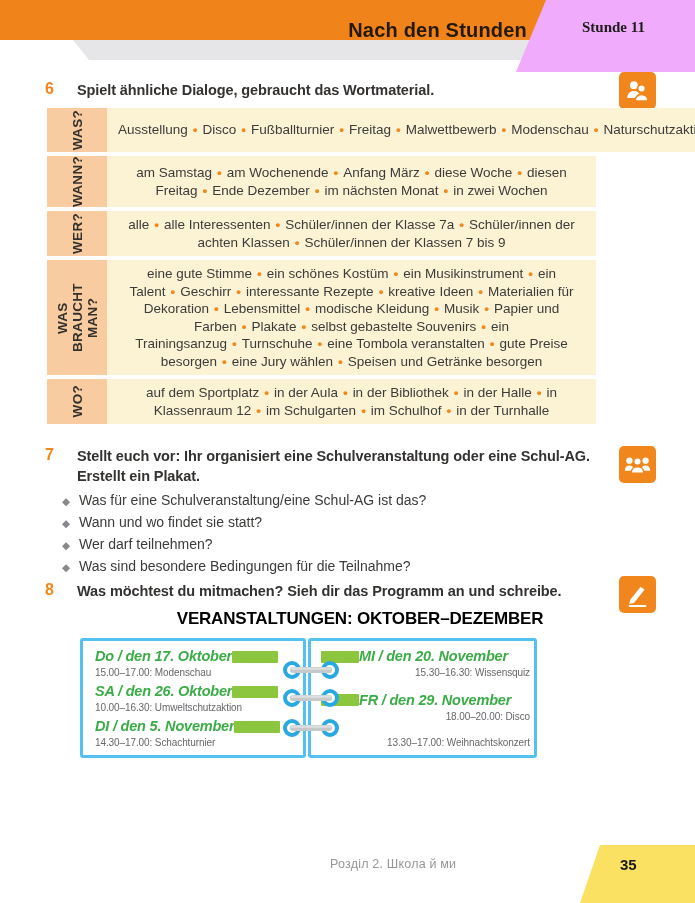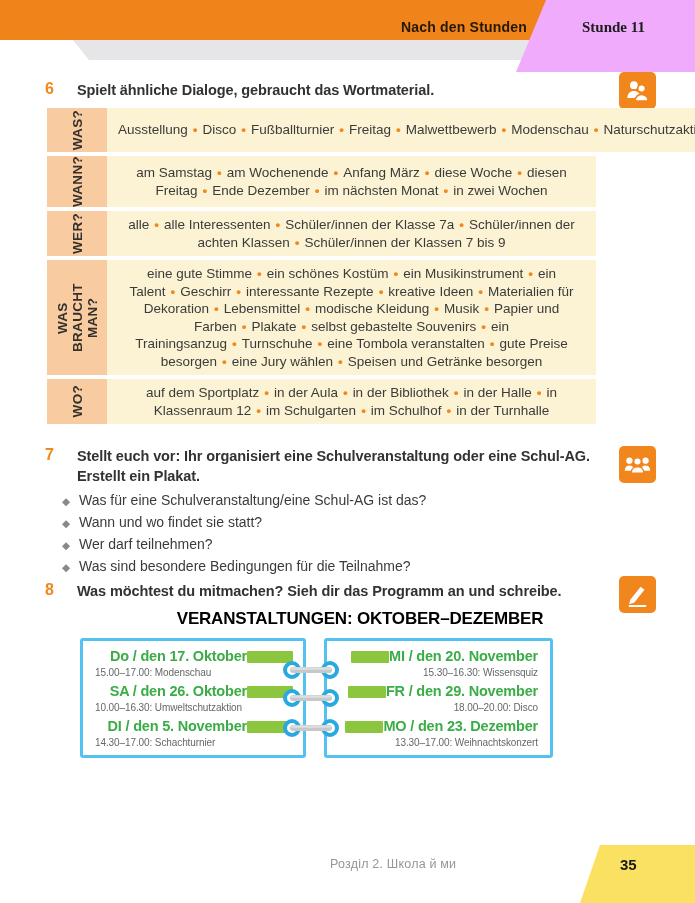--- a/index.html
+++ b/index.html
@@ -1,21 +1,21 @@
 <!DOCTYPE html>
 <html><head>
 <meta charset="utf-8">
 <style>
   html,body{margin:0;padding:0;background:#fff;}
   .page{position:relative;width:695px;height:903px;background:#fff;overflow:hidden;
         font-family:"Liberation Sans","DejaVu Sans",sans-serif;color:#3b3b3a;}
 
   
   .header-bar{position:absolute;left:0;top:0;width:695px;height:40px;background:#f0831a;}
-  .section-label{position:absolute;top:19px;right:168px;font-size:14px;font-weight:bold;color:#241807;letter-spacing:.2px;z-index:3;}
+  .section-label{position:absolute;top:19px;right:168px;font-size:20px;font-weight:bold;color:#241807;letter-spacing:.2px;z-index:3;}
   .gray-strip{position:absolute;left:70px;top:40px;width:625px;height:20px;background:#e6e6e8;
               clip-path:polygon(3px 0,100% 0,100% 100%,19px 100%);z-index:1;}
   .lesson-tab{position:absolute;left:505px;top:0;width:190px;height:72px;background:#f0abfc;
               clip-path:polygon(41px 0,100% 0,100% 100%,11px 100%);z-index:2;font-family:Liberation Serif, serif;}
   .lesson-label{position:absolute;left:77px;top:19px;font-size:15px;font-weight:bold;color:#1c1c1b;}
 
   
   .ex-head{position:absolute;display:flex;align-items:flex-start;}
   .ex-num{width:32px;flex:0 0 32px;font-size:16px;font-weight:bold;color:#f2871b;}
   .ex-title{font-size:14.5px;font-weight:bold;color:#343230;line-height:20px;letter-spacing:-.1px;}
@@ -43,23 +43,23 @@
   .qline{display:flex;align-items:baseline;line-height:21px;font-size:14px;color:#3b3b3a;}
   .diamond{flex:0 0 17px;font-size:10.5px;color:#87898c;}
 
   
   .program-title{position:absolute;left:0;top:609px;width:624px;text-align:center;
                  font-size:17px;font-weight:bold;color:#000000;letter-spacing:-.2px;margin-left:48px;}
   .notebook{position:absolute;left:80px;top:638px;width:466px;height:122px;}
   .npage{position:absolute;top:0;height:120px;background:#fff;border:3px solid #54c2f0;border-radius:3px;
          box-sizing:border-box;padding:7px 10px 5px 12px;display:flex;flex-direction:column;justify-content:space-between;}
   .npage.left{left:0;width:226px;}
-  .npage.right{left:244px;width:229px;padding:7px 12px 5px 10px;}
+  .npage.right{left:228px;width:229px;padding:7px 4px 5px 10px;}
   .entry{display:block;}
-  .erow{display:flex;align-items:center;justify-content:flex-end;line-height:17px;}
+  .erow{display:flex;align-items:center;justify-content:flex-start;line-height:17px;font-style:italic;}
   .edate{font-size:14.5px;font-weight:bold;color:#3bac47;letter-spacing:-.2px;white-space:nowrap;}
   .ebar{display:inline-block;height:12px;background:#8cc63f;border-radius:1px;}
   .npage.left .ebar{width:46px;}
   .npage.right .ebar{width:38px;}
   .etime{font-size:10px;color:#66676a;line-height:15px;letter-spacing:-.1px;white-space:nowrap;}
   .npage.right .etime{text-align:right;}
   .ring{position:absolute;left:201px;width:60px;height:22px;z-index:2;}
   .r1{top:21px;} .r2{top:49px;} .r3{top:79px;}
 
   
@@ -224,24 +224,20 @@
           <div class="etime">15.30–16.30: Wissensquiz</div>
         </div>
         <div class="entry">
           <div class="erow">
             <span class="ebar"></span>
             <span class="edate">FR / den 29. November</span>
           </div>
           <div class="etime">18.00–20.00: Disco</div>
         </div>
         <div class="entry">
-          <div class="erow">
-            <span class="ebar"></span>
-            <span class="edate">MO / den 23. Dezember</span>
-          </div>
           <div class="etime">13.30–17.00: Weihnachtskonzert</div>
         </div>
       </div>
     <svg class="ring r1" viewBox="0 0 60 22">
       <circle cx="11" cy="11" r="7" fill="#fff" stroke="#2aa9e0" stroke-width="4"></circle>
       <circle cx="49" cy="11" r="7" fill="#fff" stroke="#2aa9e0" stroke-width="4"></circle>
       <rect x="9" y="8" width="42" height="6" rx="3" fill="#c7c8ca"></rect>
       <rect x="10" y="8.4" width="40" height="2.4" rx="1.2" fill="#dedfe0"></rect>
     </svg>
     <svg class="ring r2" viewBox="0 0 60 22">

